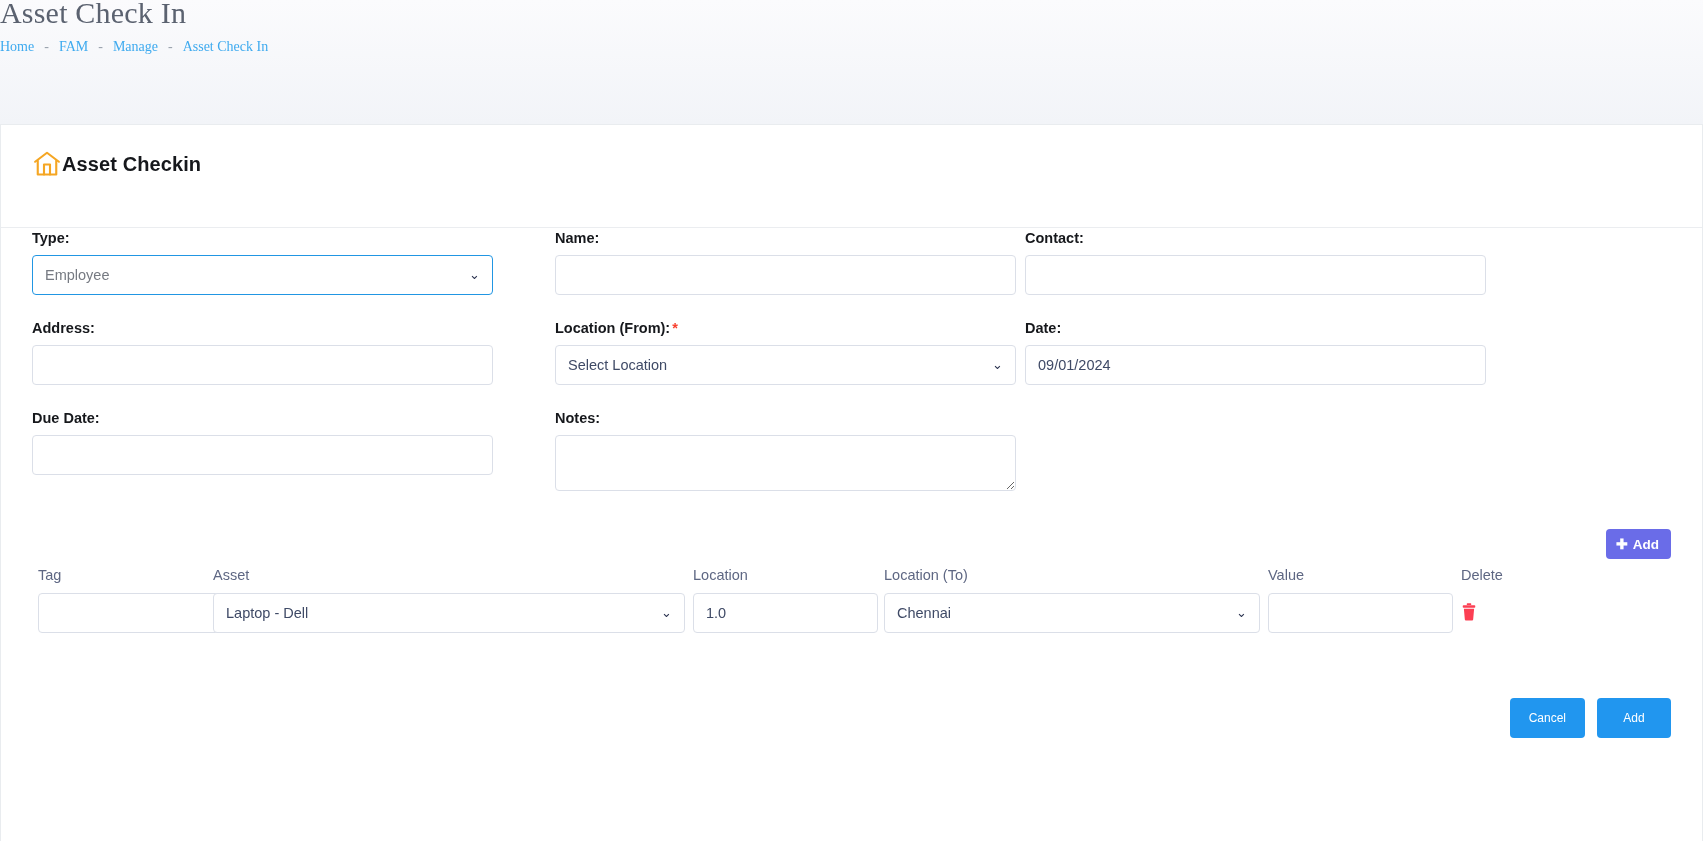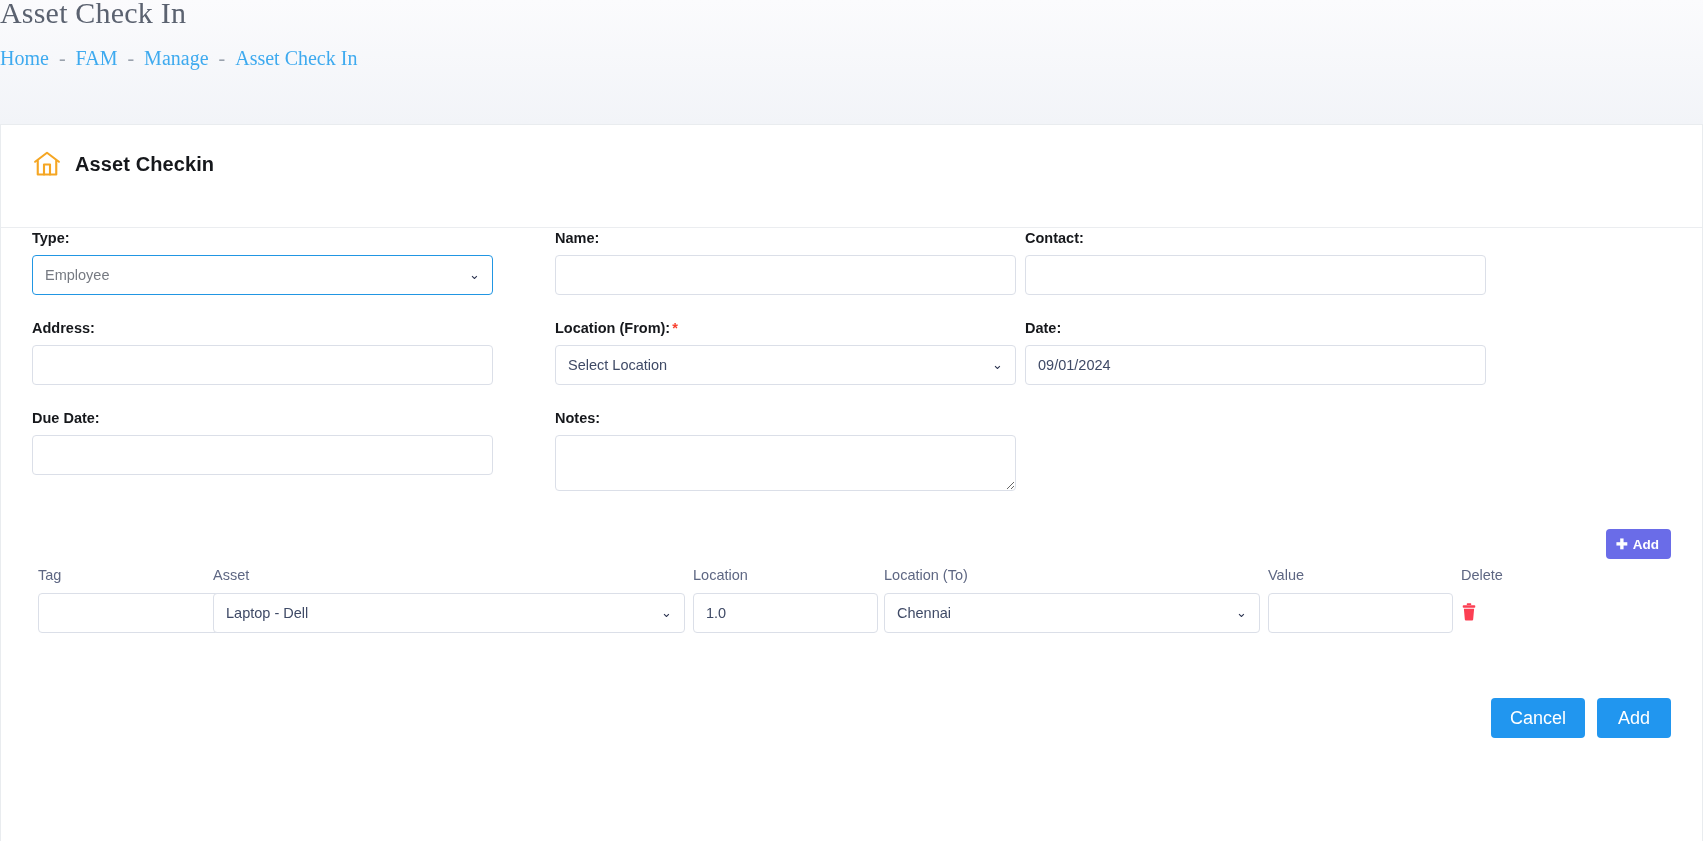--- a/index.html
+++ b/index.html
@@ -24,23 +24,23 @@
     position: absolute;
     left: 0px; top: -4px;
     font-family: "Liberation Serif", serif;
     font-size: 30px;
     color: #5b6270;
     letter-spacing: .2px;
     white-space: nowrap;
   }
   .breadcrumb {
     position: absolute;
-    left: 0px; top: 47px;
+    left: 0px; top: 39px;
     font-family: "Liberation Serif", serif;
-    font-size: 20px;
+    font-size: 14px;
     white-space: nowrap;
   }
   .breadcrumb a {
     color: #3eaaef;
     text-decoration: none;
   }
   .breadcrumb .sep {
     color: #9aa2ad;
     padding: 0 10px;
   }
@@ -58,21 +58,20 @@
   .card-header {
     position: relative;
     height: 103px;
     border-bottom: 1px solid #ebedf0;
   }
   .card-header-inner {
     position: absolute;
     left: 31px; top: 24px;
     display: flex;
     align-items: center;
-    gap: 13px;
   }
   .house-icon { width: 30px; height: 30px; display:block; }
   .card-title {
     font-size: 20px;
     font-weight: bold;
     color: #16181c;
     letter-spacing: .1px;
   }
 
   
@@ -209,21 +208,21 @@
     gap: 12px;
   }
   .btn-blue {
     background: #2196ef;
     color: #ffffff;
     border: none;
     border-radius: 4px;
     height: 40px;
     min-width: 74px;
     padding: 0 19px;
-    font-size: 18px;
+    font-size: 12px;
     font-family: "Liberation Sans", sans-serif;
     cursor: pointer;
   }
 </style>
 </head>
 <body>
 
 <div class="page-band">
   <div class="page-title">Asset Check In</div>
   <div class="breadcrumb">

